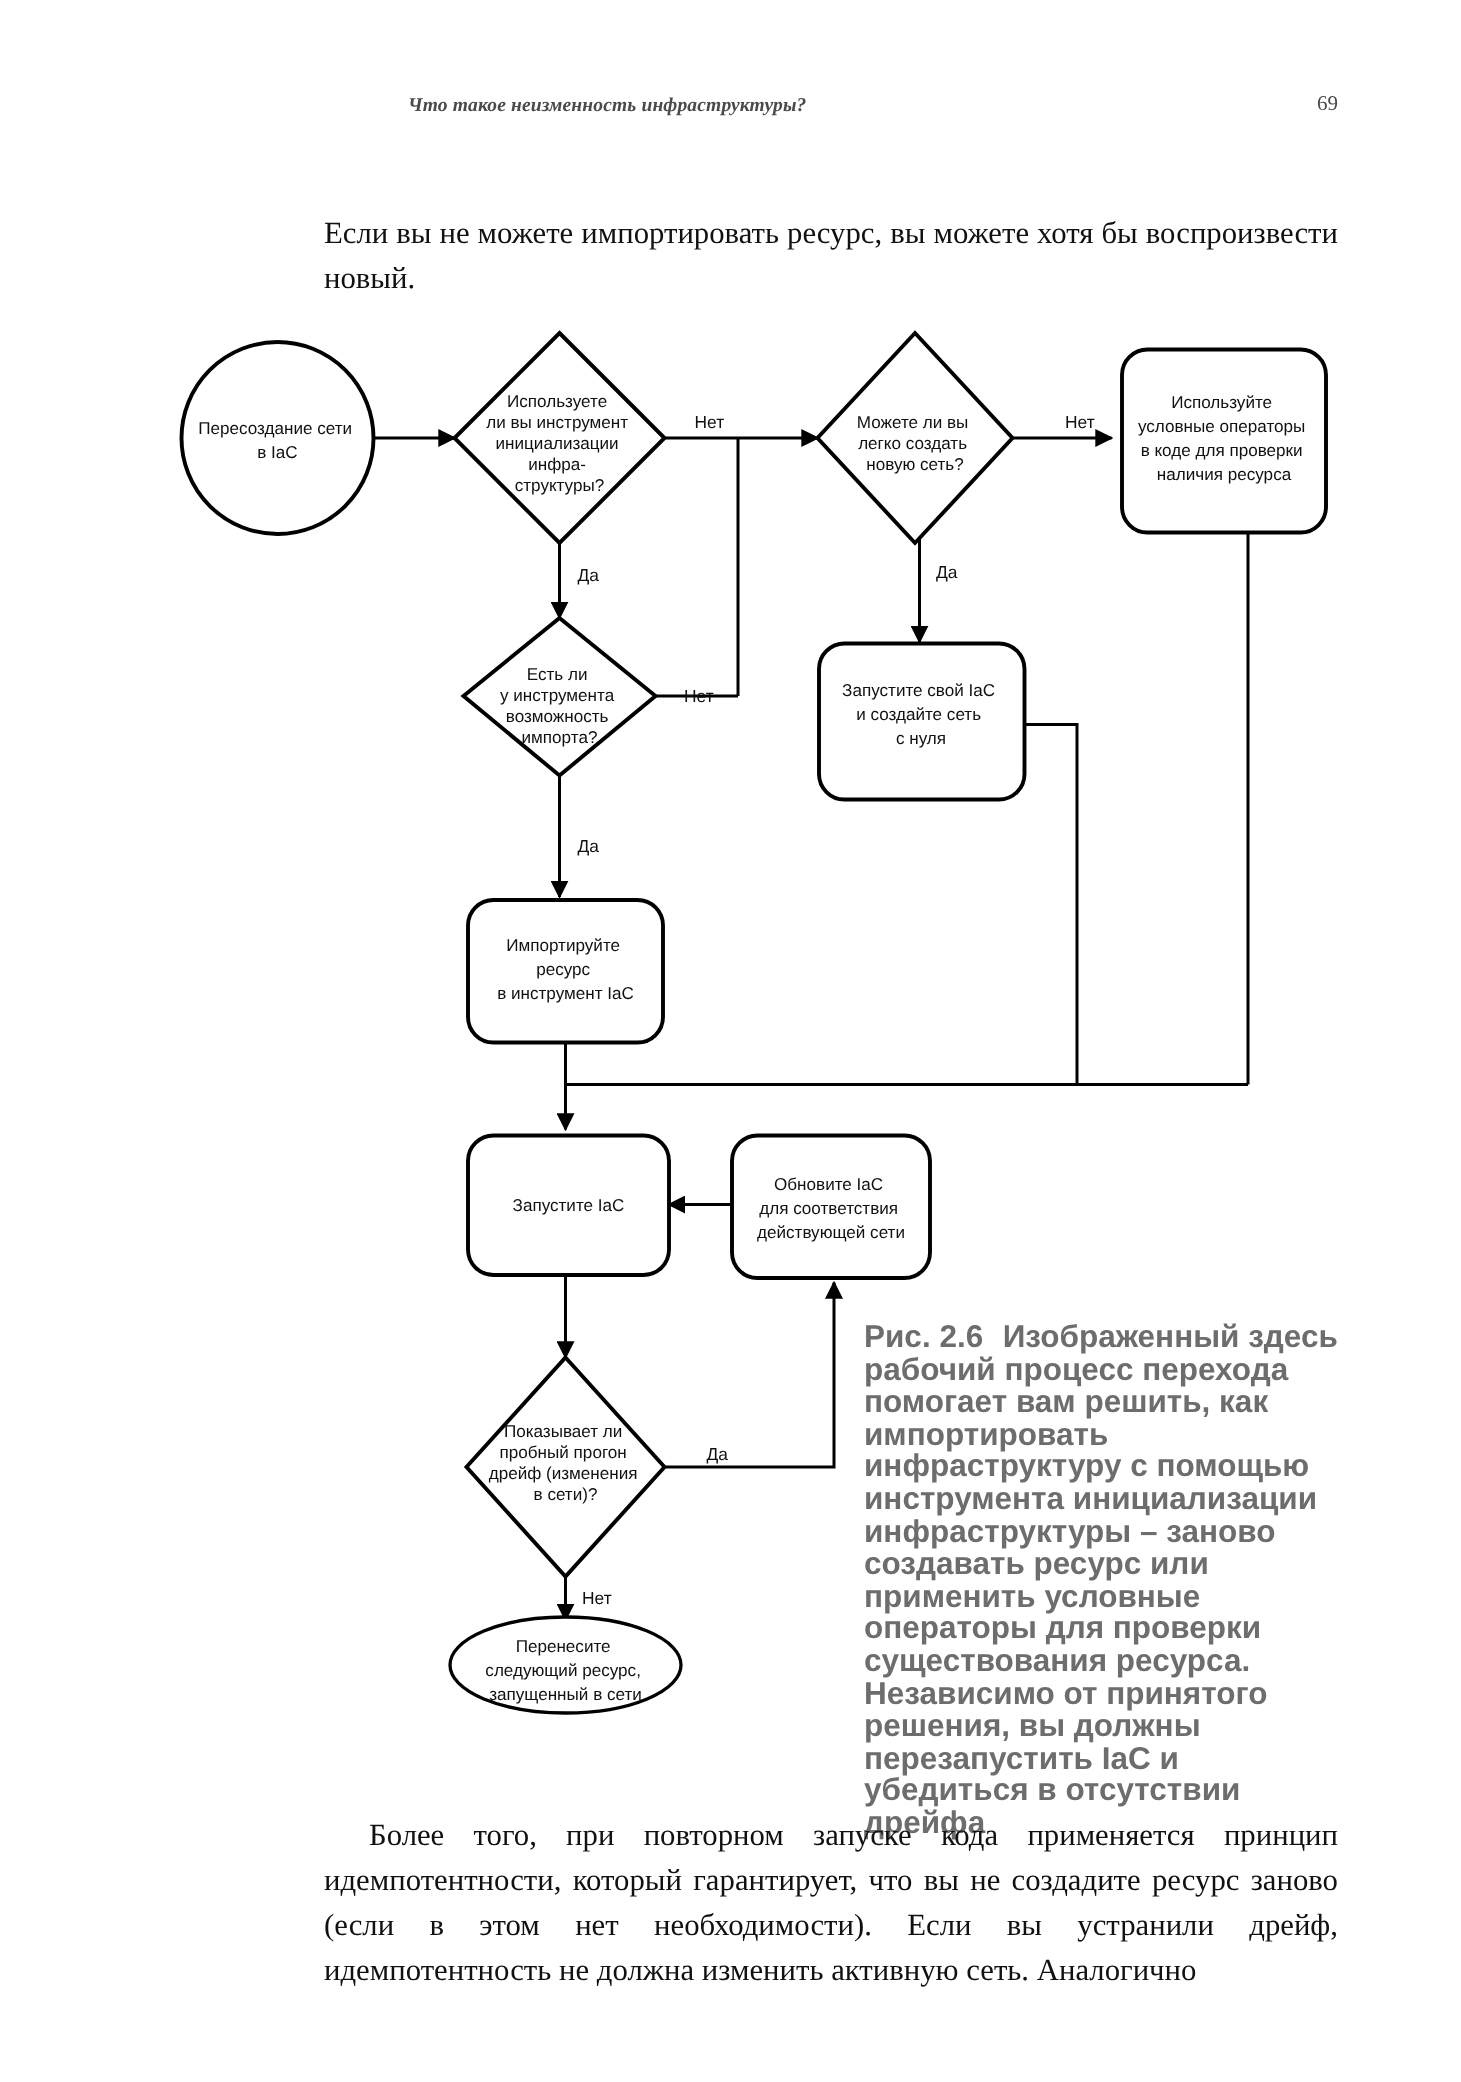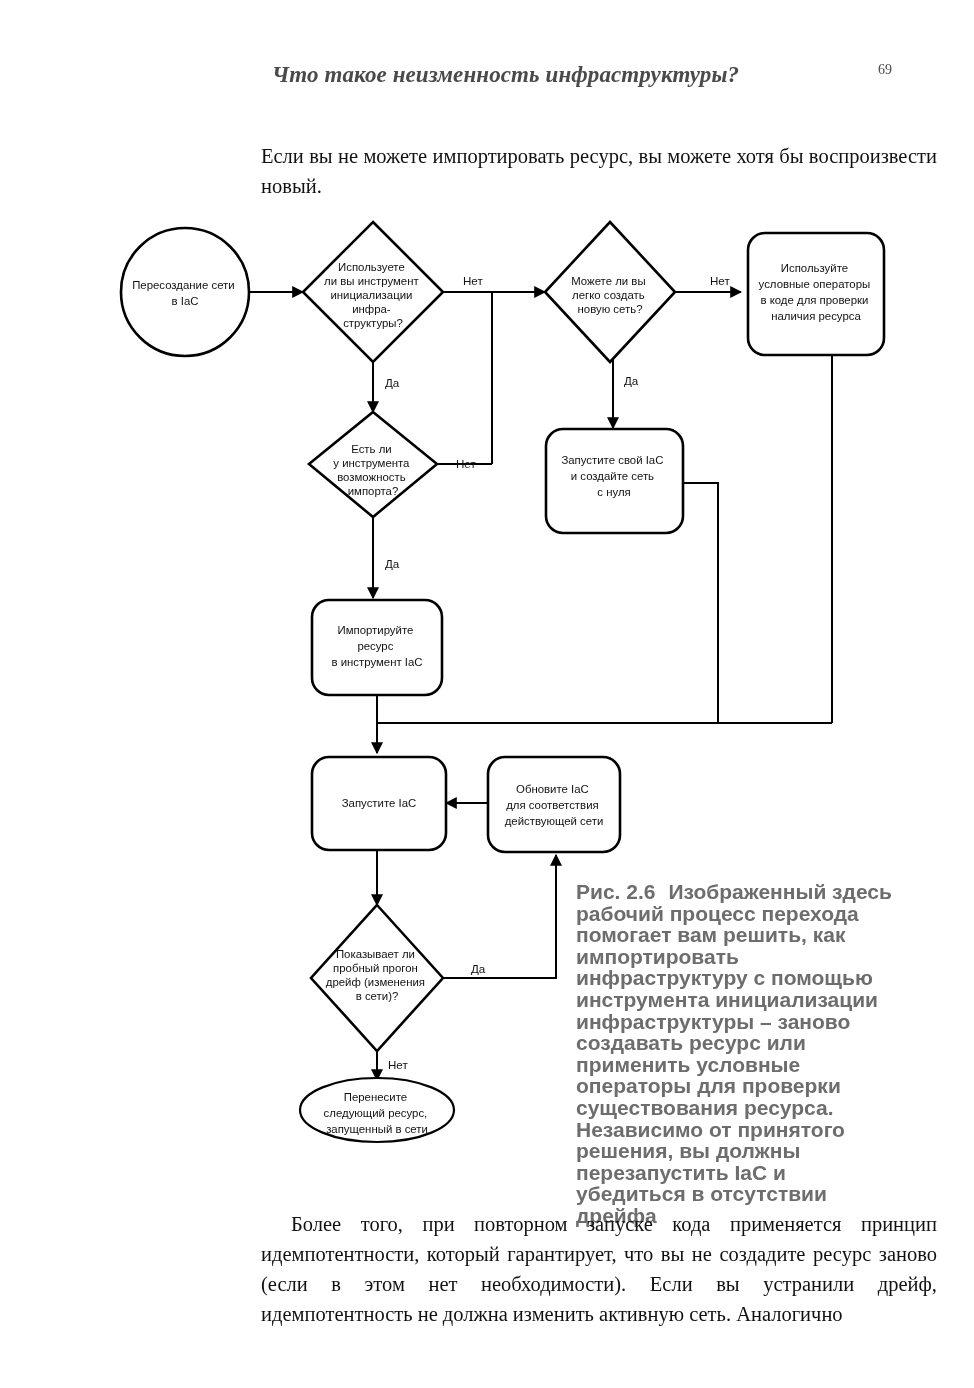--- a/index.html
+++ b/index.html
@@ -24,21 +24,21 @@
     width: 974px;
     height: 28px;
   }
   .rh-title {
     position: absolute;
     left: 272px;
     top: 0;
     font-family: "Liberation Serif", serif;
     font-style: italic;
     font-weight: 700;
-    font-size: 23px;
+    font-size: 13px;
     color: #4a4a4a;
     letter-spacing: 0.1px;
     white-space: nowrap;
   }
   .rh-page {
     position: absolute;
     right: 82px;
     top: 0;
     font-family: "Liberation Serif", serif;
     font-size: 14px;
@@ -47,21 +47,20 @@
 
   
   .body-par {
     position: absolute;
     font-family: "Liberation Serif", serif;
     font-size: 20.5px;
     line-height: 30px;
     text-align: justify;
     color: #111111;
     hyphens: none;
-    margin-left: 45px;
   }
   #par-top {
     left: 216px;
     top: 120px;
     width: 676px;
   }
   #par-bottom {
     left: 216px;
     top: 1188px;
     width: 676px;

